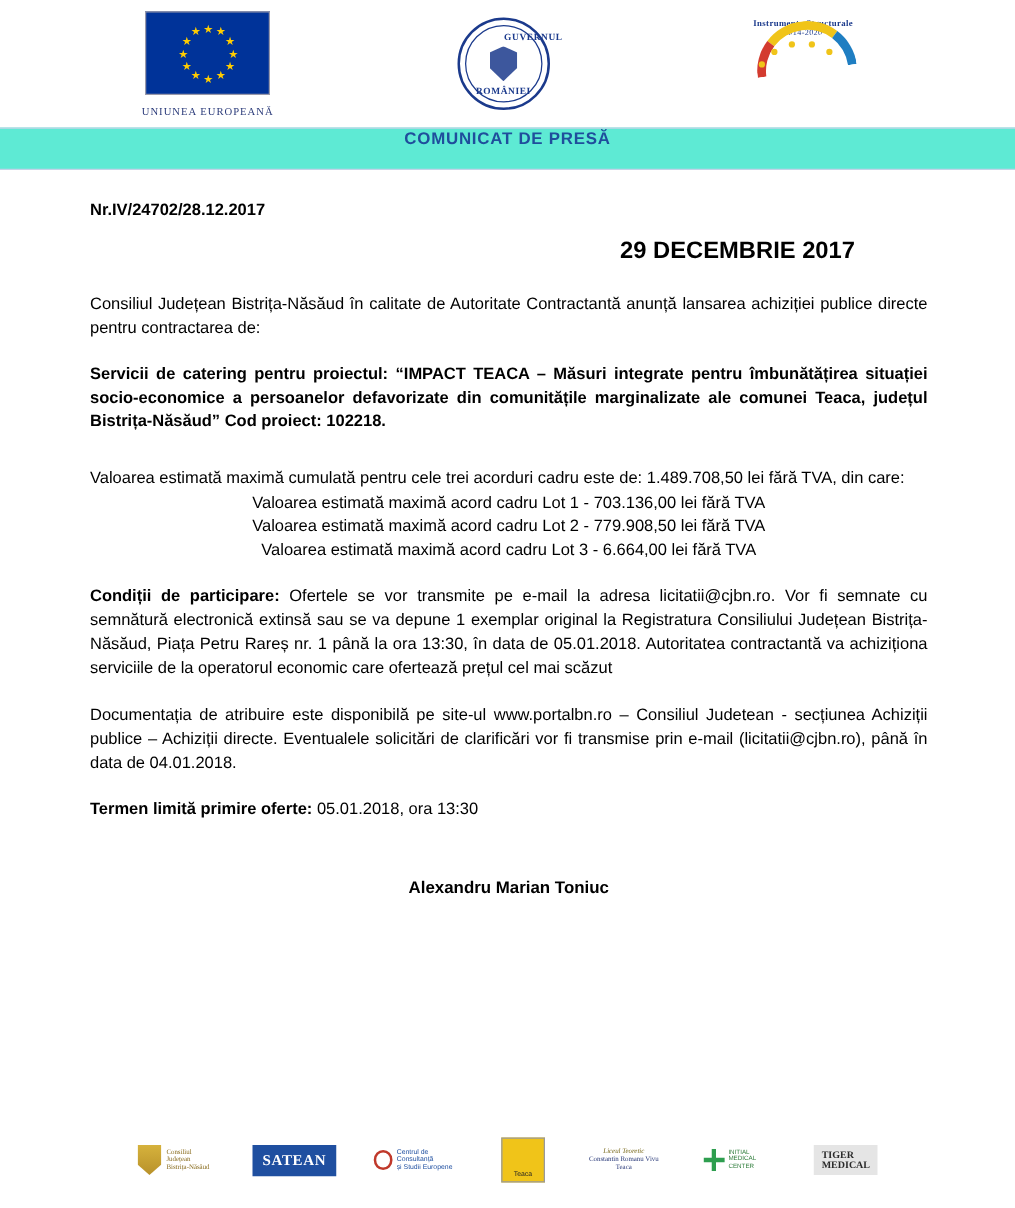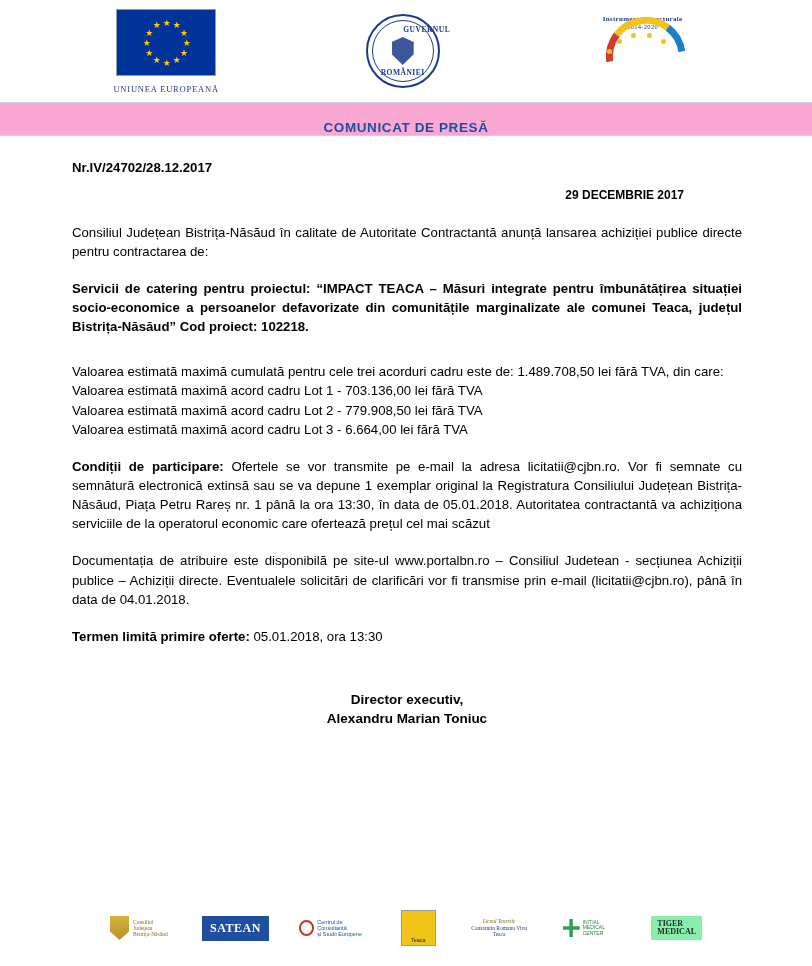--- a/index.html
+++ b/index.html
@@ -110,25 +110,25 @@
     letter-spacing: .3px;
     font-family: "Liberation Serif", serif;
   }
   .si-text2 {
     font-size: 6.5px; color: #1b3a8c; letter-spacing: .3px;
     font-family: "Liberation Serif", serif;
   }
 
   
   .title-bar {
-    background: #f9a8d4;
+    background: #5eead4;
     border-top: 1px solid #c3d3e8;
     border-bottom: 1px solid #c3d3e8;
     height: 34px;
-    display: flex; align-items: flex-end; justify-content: center;
+    display: flex; align-items: flex-start; justify-content: center;
   }
   .title-bar .t {
     color: #1f4e9c;
     font-weight: bold;
     font-size: 13.5px;
     letter-spacing: .6px;
   }
 
   
   .body-area {
@@ -138,32 +138,32 @@
     line-height: 1.45;
   }
   .doc-no {
     font-weight: bold;
     font-size: 13.2px;
     margin-top: 4px;
   }
   .doc-date {
     text-align: right;
     font-weight: bold;
-    font-size: 12px;
+    font-size: 19px;
     margin-top: 10px;
     padding-right: 58px;
   }
   .para {
     margin-top: 18px;
     text-align: justify;
   }
   .para.bold { font-weight: bold; }
   .values { margin-top: 26px; }
   .values .line { text-align: justify; }
-  .values .line.nojust { text-align: left; }
+  .values .line.nojust { text-align: center; }
   .inline-bold { font-weight: bold; }
   .signature {
     margin-top: 44px;
     text-align: center;
     font-weight: bold;
     font-size: 13.5px;
   }
   .signature .name { }
 
   
@@ -215,21 +215,21 @@
   }
   .f-school .s1 { color: #7a6a1d; font-style: italic; }
   .f-medical { display: flex; align-items: center; gap: 3px; }
   .f-medical-mark {
     width: 18px; height: 18px;
     background: #2e9e4f;
     clip-path: polygon(40% 0,60% 0,60% 40%,100% 40%,100% 60%,60% 60%,60% 100%,40% 100%,40% 60%,0 60%,0 40%,40% 40%);
   }
   .f-medical-txt { color: #2e7d3a; font-size: 5px; line-height: 1.1; }
   .f-tiger {
-    background: #86efac; color: #2a2a2a;
+    background: #e5e5e5; color: #2a2a2a;
     padding: 4px 6px; font-weight: bold; font-size: 8px; line-height: 1.05;
     font-family: "Liberation Serif", serif;
     text-align: left;
   }
 </style>
 </head>
 <body>
 
 <div class="page">
 
@@ -302,21 +302,20 @@
       <span class="inline-bold"> Condiții de participare:</span><span> Ofertele se vor transmite pe e-mail la adresa licitatii@cjbn.ro. Vor fi semnate cu semnătură electronică extinsă sau se va depune 1 exemplar original la Registratura Consiliului Județean Bistrița-Năsăud, Piața Petru Rareș nr. 1 până la ora 13:30, în data de 05.01.2018. Autoritatea contractantă va achiziționa serviciile de la operatorul economic care ofertează prețul cel mai scăzut</span>
     </div>
 
     <div class="para">Documentația de atribuire este disponibilă pe site-ul www.portalbn.ro – Consiliul Judetean - secțiunea Achiziții publice – Achiziții directe. Eventualele solicitări de clarificări vor fi transmise prin e-mail (licitatii@cjbn.ro), până în data de 04.01.2018.</div>
 
     <div class="para">
       <span class="inline-bold">Termen limită primire oferte:</span><span> 05.01.2018, ora 13:30</span>
     </div>
 
     <div class="signature">
-      <div>Director executiv,</div>
       <div class="name">Alexandru Marian Toniuc</div>
     </div>
 
   </div>
 
   <div class="footer-band">
 
     <div class="f-logo">
       <div class="f-shield"></div>
       <div class="f-cap">

